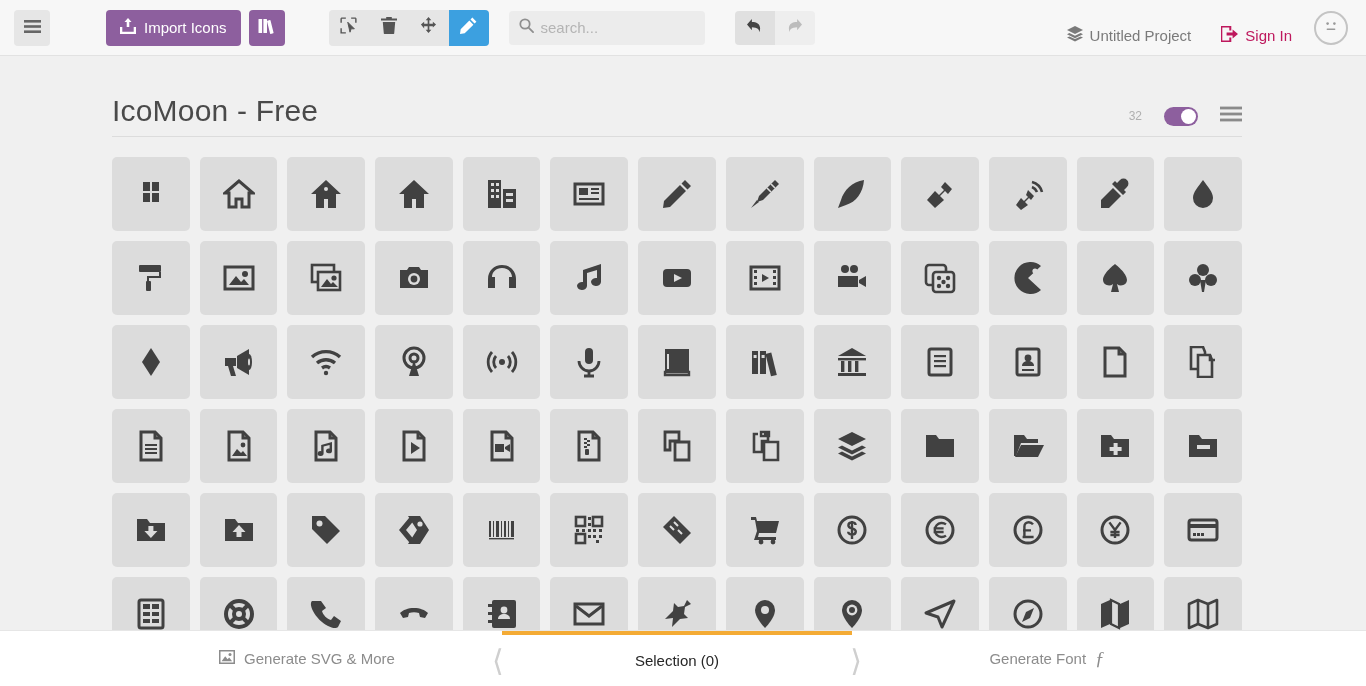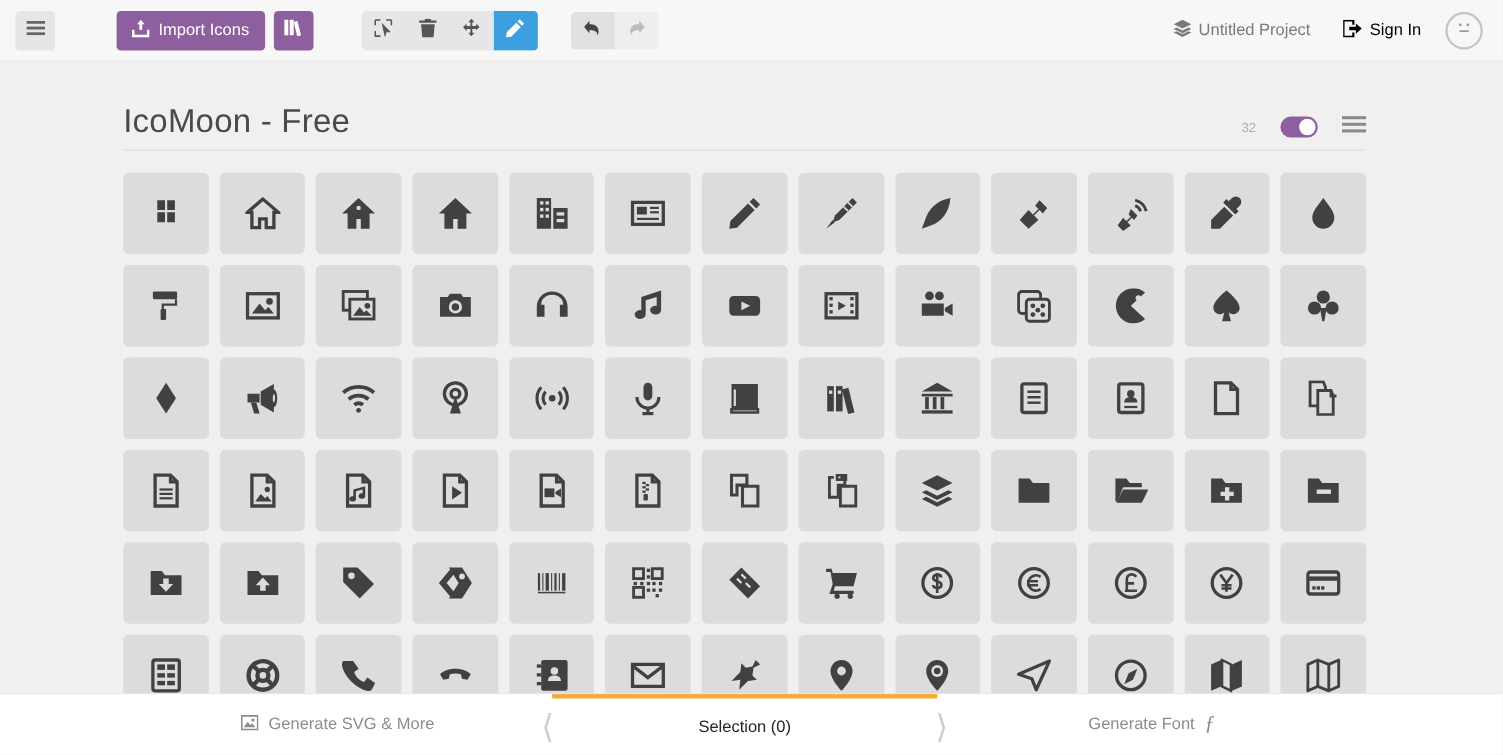--- a/index.html
+++ b/index.html
@@ -71,31 +71,31 @@
   }
   .undo-btn {
     width: 40px; height: 34px;
     display: flex; align-items: center; justify-content: center;
     cursor: pointer;
   }
   .undo-btn.enabled { background: #e0e0e0; color: #444; }
   .undo-btn.disabled { background: #eeeeee; color: #bcbcbc; }
 
   .hdr-right {
-    margin-left: auto; display: flex; align-items: center;
+    margin-left: auto; display: flex; align-items: flex-end;
     padding-right: 18px; gap: 0;
   }
   .project-chip {
     display: flex; align-items: center; gap: 7px;
     font-size: 15px; color: #7a7a7a; cursor: pointer;
     margin-right: 30px;
   }
   .signin-chip {
     display: flex; align-items: center; gap: 7px;
-    font-size: 15px; color: #000000; cursor: pointer;
+    font-size: 15px; color: #be185d; cursor: pointer;
     margin-right: 22px;
   }
   .face-btn {
     width: 34px; height: 34px; border-radius: 50%;
     border: 2px solid #c4c4c4; color: #9a9a9a;
     display: flex; align-items: center; justify-content: center;
     cursor: pointer;
   }
 
   
@@ -231,20 +231,29 @@
     </div>
     <div class="tool-btn active">
       <span>
         <svg width="17" height="17" viewBox="0 0 18 18" fill="currentColor">
           <path d="M13.1 0.6l4.3 4.3-2 2-4.3-4.3zM9.9 3.8l4.3 4.3-9.2 9.2L0 18l.7-5z"></path>
         </svg>
       </span>
     </div>
   </div>
 
+  <div class="search-wrap">
+    <span>
+      <svg width="15" height="15" viewBox="0 0 16 16" fill="none" stroke="#8f8f8f" stroke-width="1.9">
+        <circle cx="6.4" cy="6.4" r="5"></circle>
+        <path d="M10.2 10.2L15 15" stroke-linecap="round"></path>
+      </svg>
+    </span>
+    <input type="text" placeholder="search..." style="">
+  </div>
 
   <div class="undo-group">
     <div class="undo-btn enabled">
       <span>
         <svg width="17" height="15" viewBox="0 0 18 16" fill="currentColor">
           <path d="M6.2 1v3.3C11 4.3 15 6.1 15 11.3c0 1.5-.4 2.9-1.1 3.9.4-2.9-1.6-5-7.7-5.3V13L1 7z"></path>
         </svg>
       </span>
     </div>
     <div class="undo-btn disabled">

